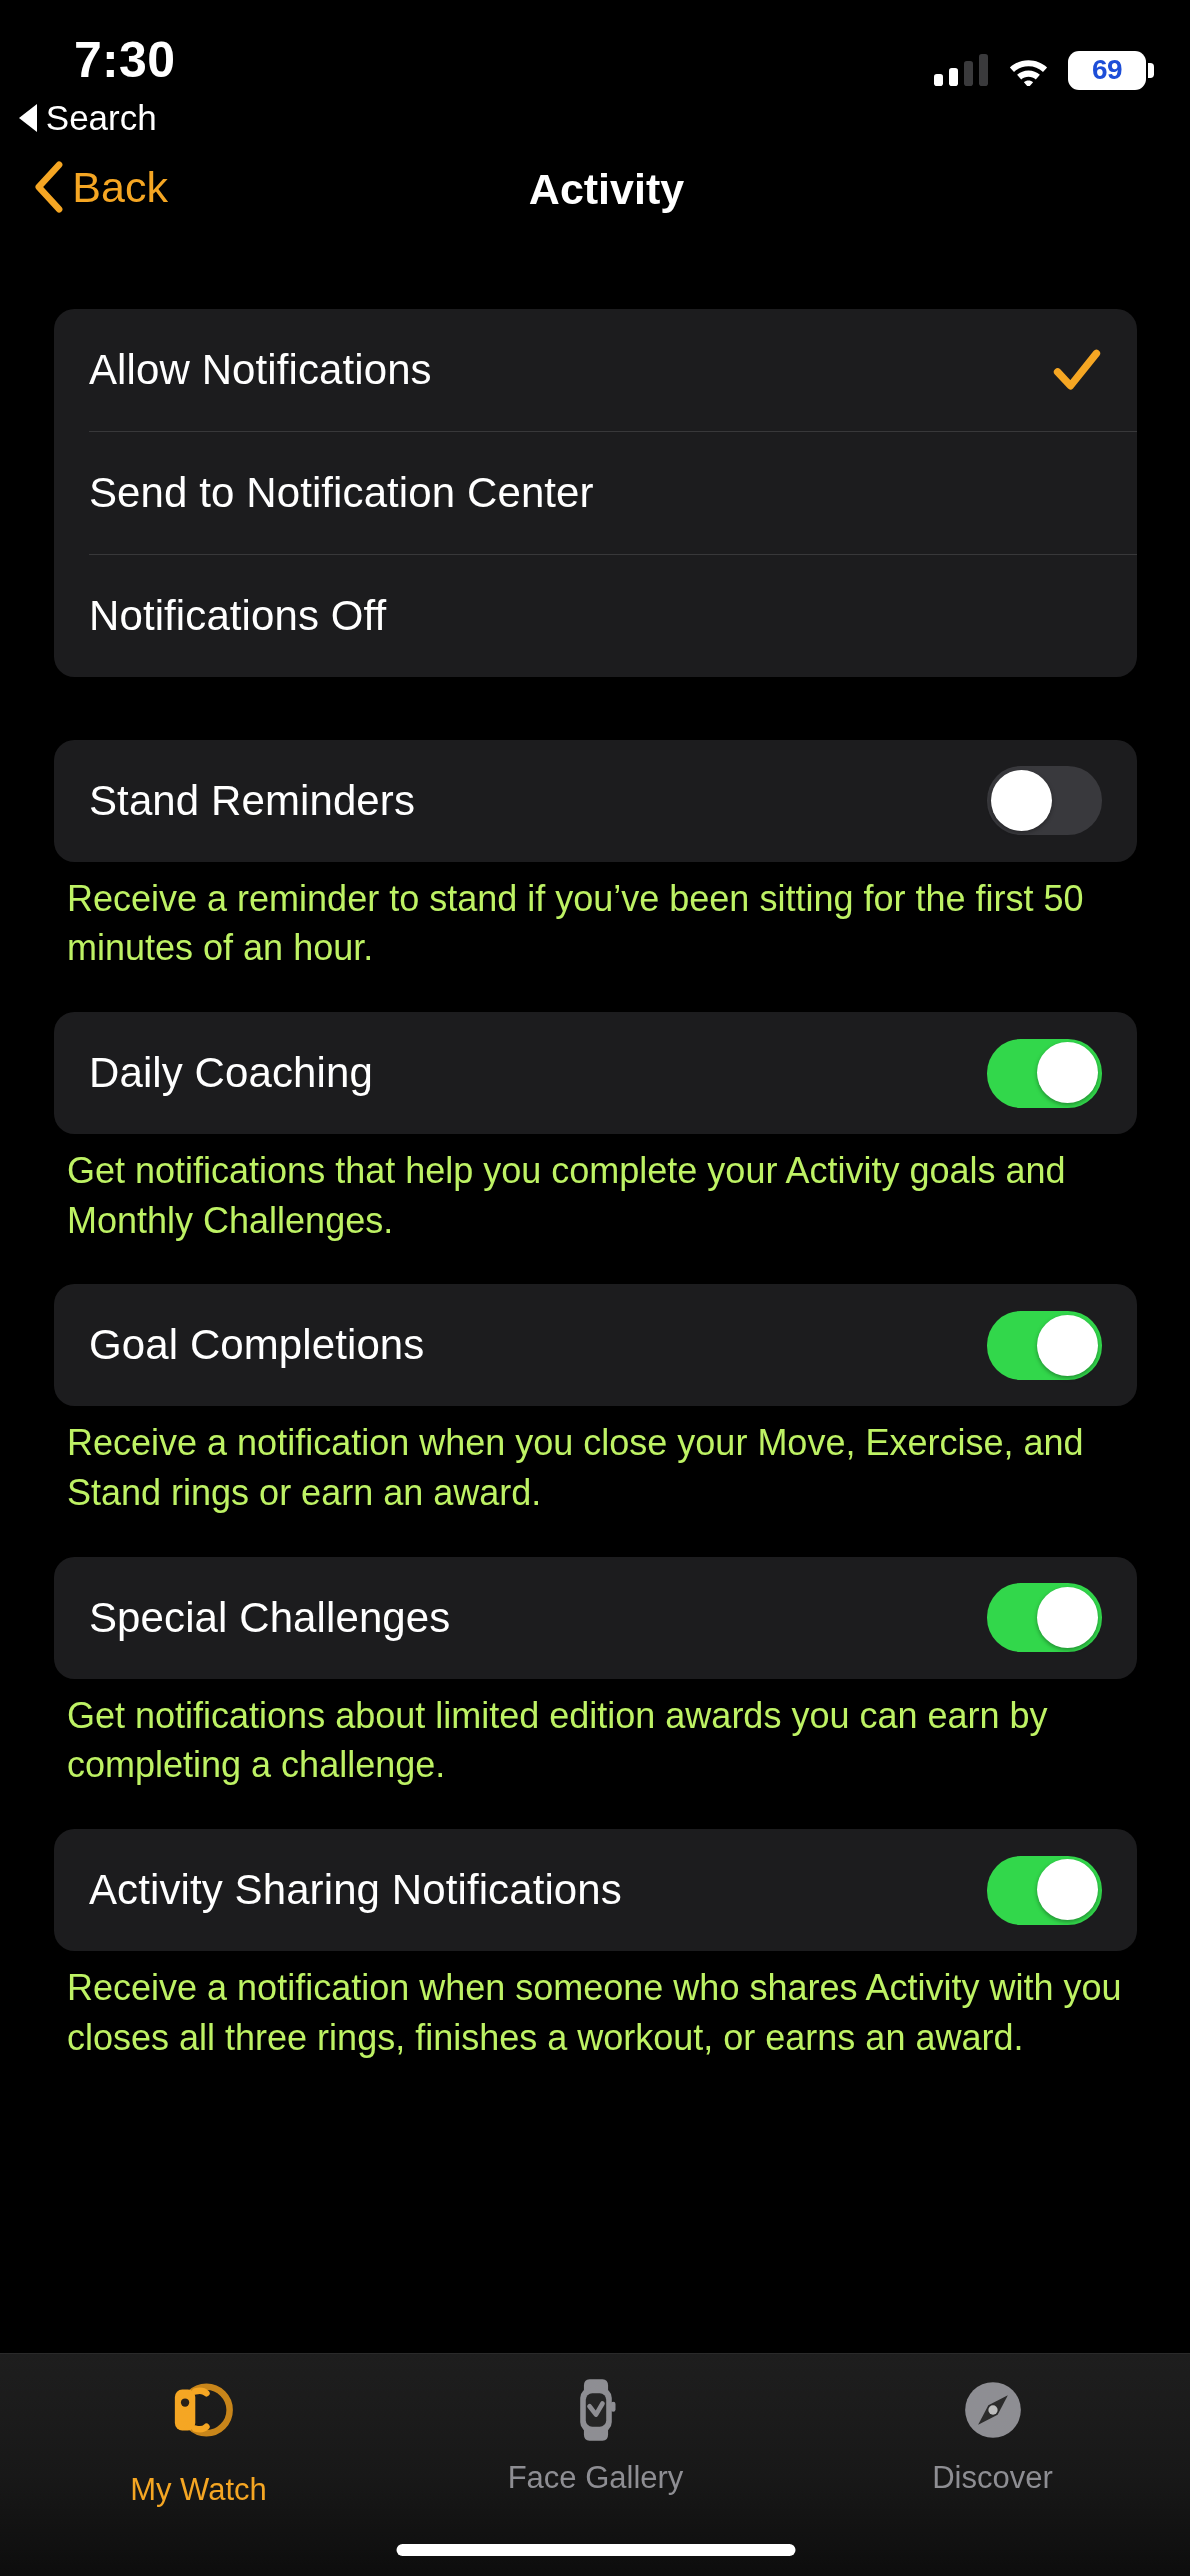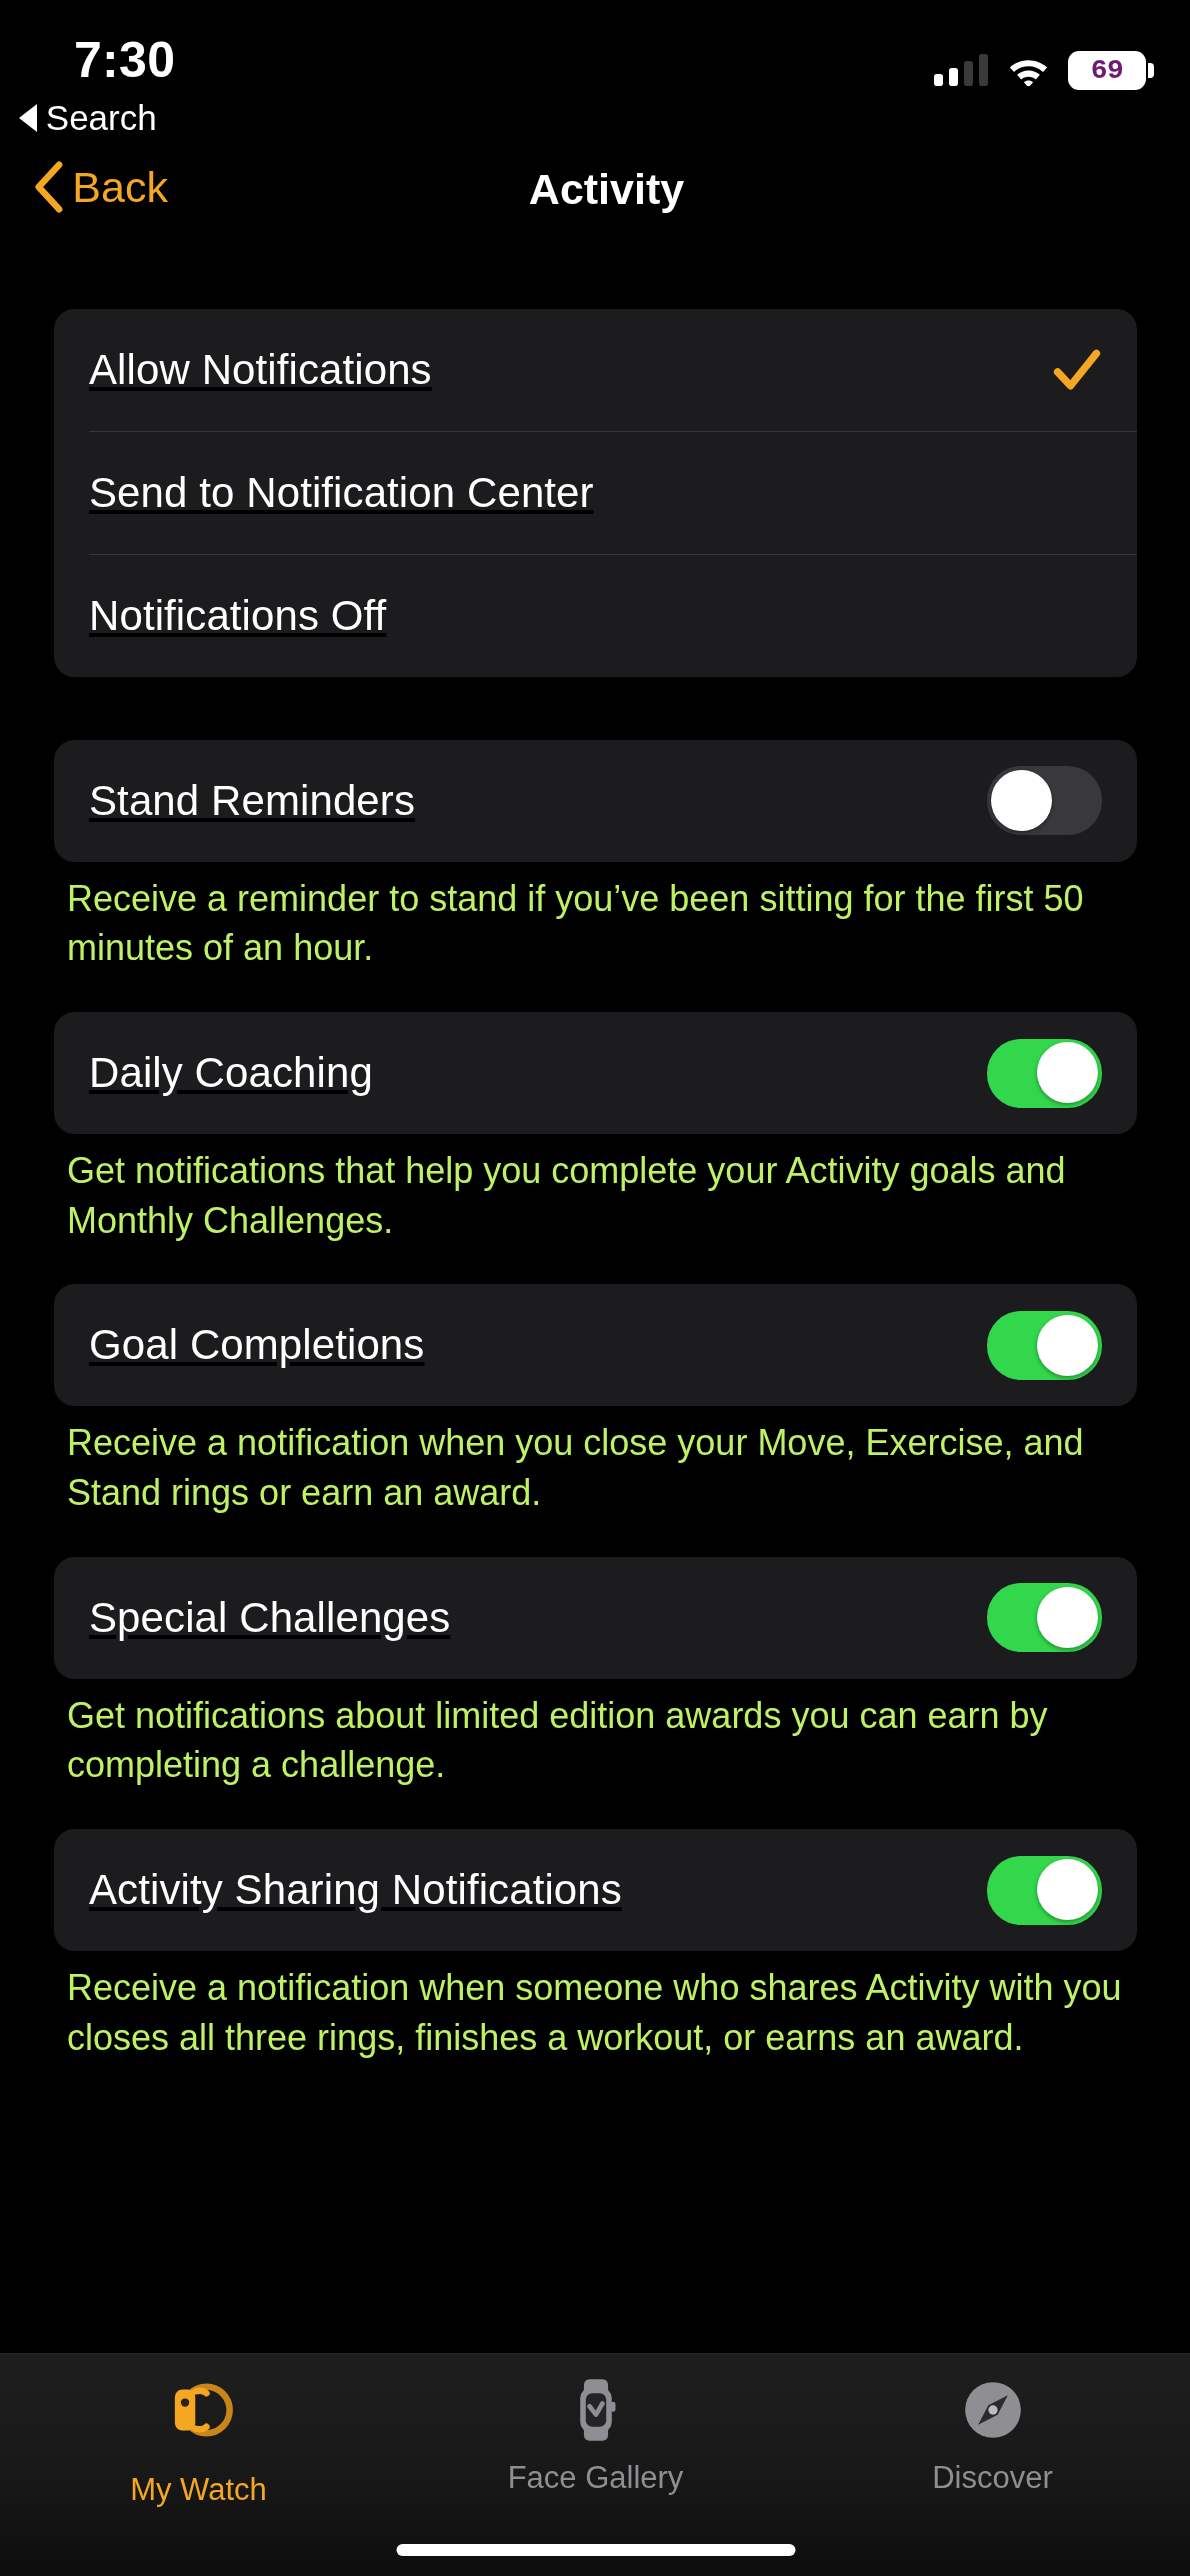--- a/index.html
+++ b/index.html
@@ -38,21 +38,21 @@
   .sig-bars i { display:block; width:9.3px; border-radius:2.8px; background:#fff; }
   .sig-bars i.b1 { height:12px; }
   .sig-bars i.b2 { height:18.5px; }
   .sig-bars i.b3 { height:25px; background:#3a3a3c; }
   .sig-bars i.b4 { height:32px; background:#3a3a3c; }
   .wifi-icon { width:43px; height:32px; }
   .battery {
     position:relative; display:flex; align-items:center; justify-content:center;
     width:78px; height:39px; background:#fff; border-radius:11px;
   }
-  .battery-level { font-size:28px; font-weight:600; color:#701a75; letter-spacing:-0.5px;font-family:Liberation Mono, monospace; }
+  .battery-level { font-size:28px; font-weight:600; color:#1d4ed8; letter-spacing:-0.5px; }
   .battery-tip {
     position:absolute; right:-8.3px; top:12px;
     width:6.5px; height:15px; background:#fff;
     border-radius:0 3.7px 3.7px 0;
   }
 
   
   .nav-bar { position:absolute; top:139px; left:0; width:1191px; height:107px; }
   .nav-back {
     position:absolute; left:33px; top:22px;
@@ -66,21 +66,20 @@
     text-align:center; font-size:43px; font-weight:600; color:#fff;
   }
 
   
   .content { position:absolute; top:246px; left:0; width:1191px; }
   .card {
     margin:0 54px;
     background:#1C1C1E;
     border-radius:20.4px;
     overflow:hidden;
-    text-decoration:underline;
   }
   .row {
     position:relative;
     display:flex; align-items:center; justify-content:space-between;
     min-height:122px;
     padding:0 35px 0 35px;
   }
   .row-title { font-size:42px; color:#fff; font-weight:400; letter-spacing:0.1px; }
   .divider {
     height:0.9px; background:#38383A;

